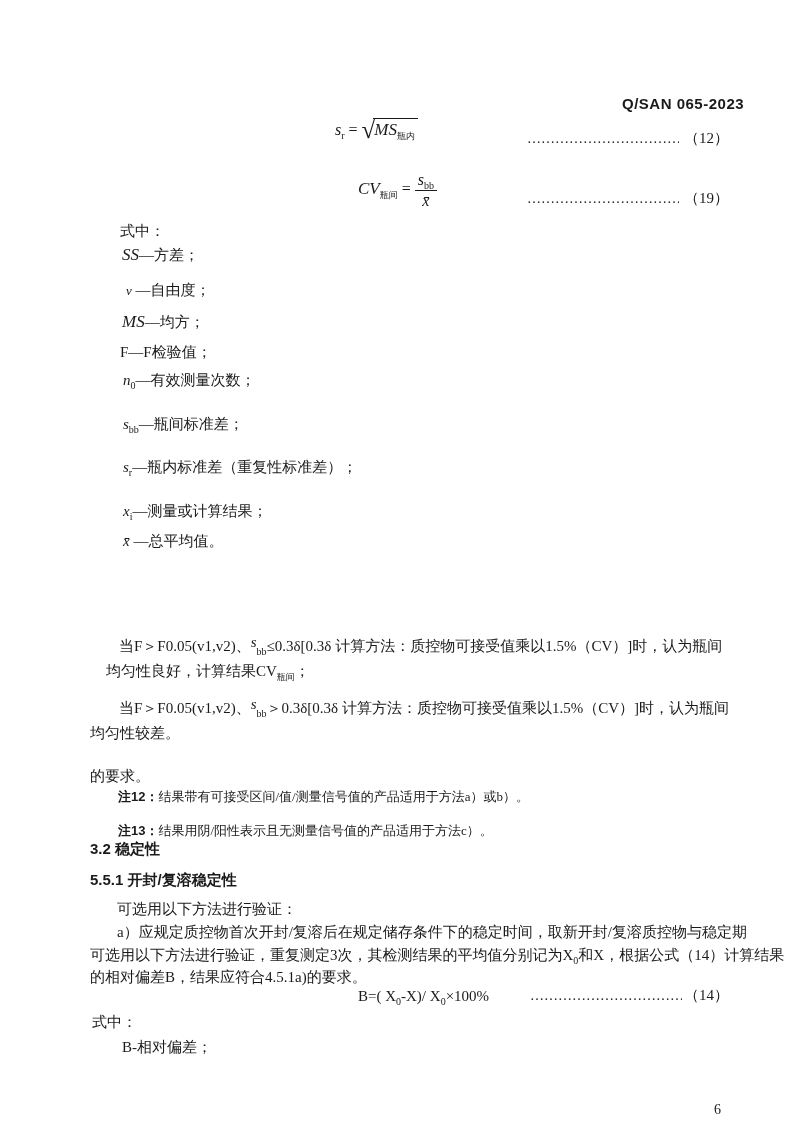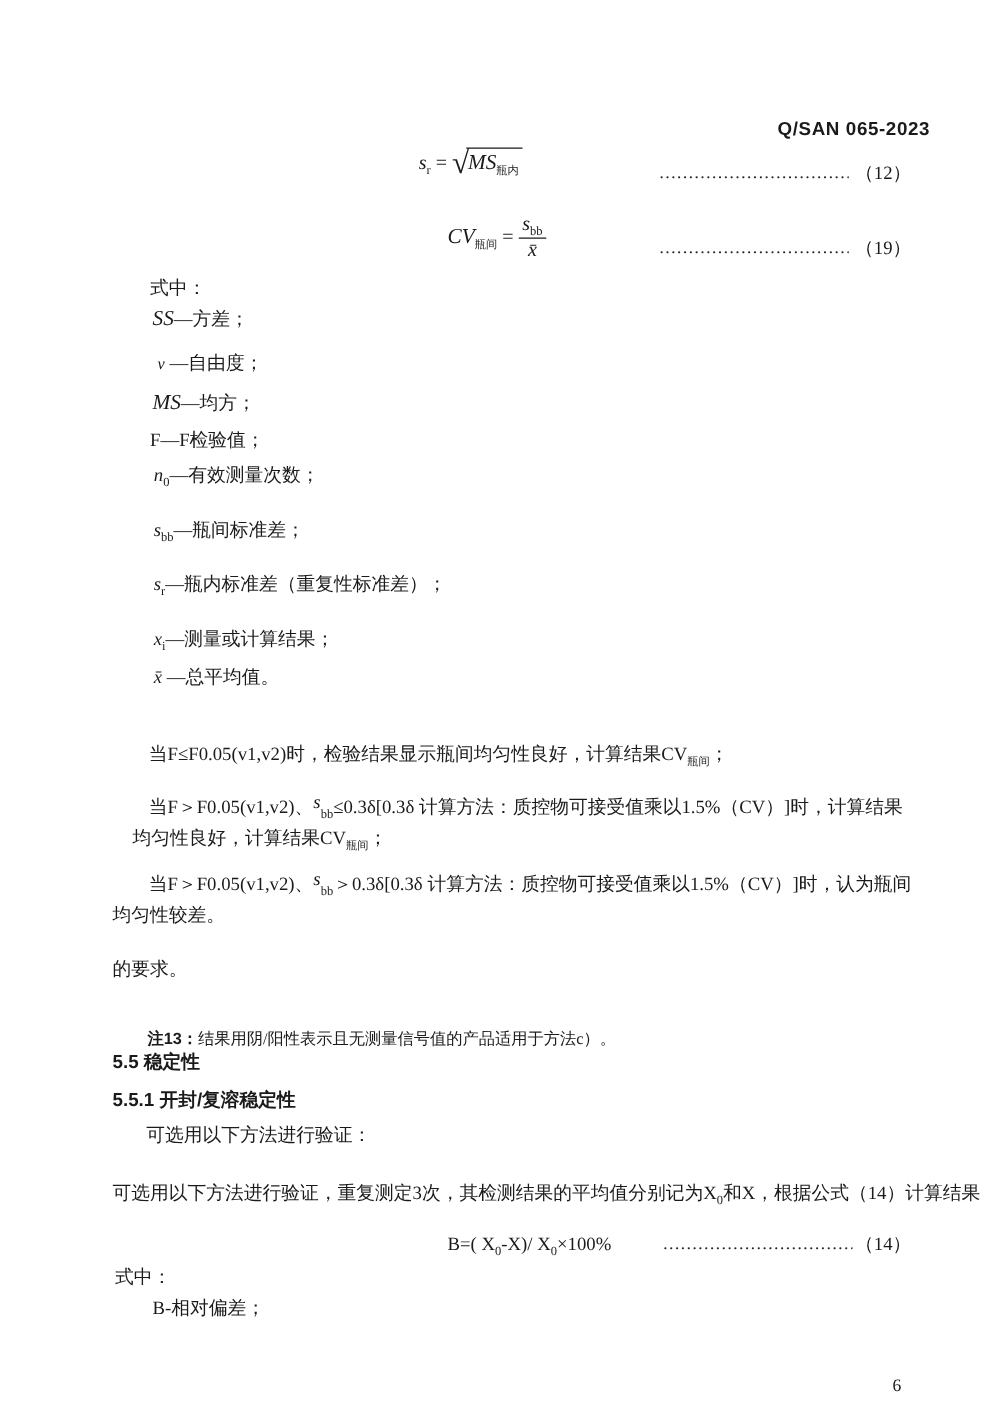--- a/index.html
+++ b/index.html
@@ -62,37 +62,39 @@
   <div class="abs" style="top:281px;left:126px;"><span class="sym-sm">v</span><span class="def-text"> —自由度；</span></div>
   <div class="abs" style="top:312px;left:122px;"><span class="sym-lg">MS</span><span class="def-text">—均方；</span></div>
   <div class="abs" style="top:343px;left:120px;"><span class="sym-up">F</span><span class="def-text">—F检验值；</span></div>
   <div class="abs" style="top:371px;left:123px;"><span class="sym">n</span><sub>0</sub><span class="def-text">—有效测量次数；</span></div>
   <div class="abs" style="top:415px;left:123px;"><span class="sym">s</span><sub>bb</sub><span class="def-text">—瓶间标准差；</span></div>
   <div class="abs" style="top:458px;left:123px;"><span class="sym">s</span><sub>r</sub><span class="def-text">—瓶内标准差（重复性标准差）；</span></div>
   <div class="abs" style="top:502px;left:123px;"><span class="sym">x</span><sub>i</sub><span class="def-text">—测量或计算结果；</span></div>
   <div class="abs" style="top:532px;left:123px;"><span class="sym">x̄</span><span class="def-text"> —总平均值。</span></div>
 
 
-  <div class="abs t15" style="top:594px;left:119px;"><span>当F≤F0.05(v1,v2)时，检验结果显示瓶间均匀性良好，计算结果CV</span><sub class="cjk">瓶间</sub><span>；</span></div>
 
-  <div class="abs t15" style="top:632px;left:119px;"><span>当F＞F0.05(v1,v2)、</span><span class="i raised">s</span><sub>bb</sub><span>≤0.3δ[0.3δ 计算方法：质控物可接受值乘以1.5%（CV）]时，计算结果</span></div>
+  <div class="abs t15" style="top:632px;left:119px;"><span>当F＞F0.05(v1,v2)、</span><span class="i raised">s</span><sub>bb</sub><span>≤0.3δ[0.3δ 计算方法：质控物可接受值乘以1.5%（CV）]时，认为瓶间</span></div>
   <div class="abs t15" style="top:661px;left:90px;margin-left:16px;"><span>均匀性良好，计算结果CV</span><sub class="cjk">瓶间</sub><span>；</span></div>
 
   <div class="abs t15" style="top:694px;left:119px;"><span>当F＞F0.05(v1,v2)、</span><span class="i raised">s</span><sub>bb</sub><span>＞0.3δ[0.3δ 计算方法：质控物可接受值乘以1.5%（CV）]时，认为瓶间</span></div>
   <div class="abs t15" style="top:723px;left:90px;text-align:center;">均匀性较差。</div>
 
   <div class="abs t15" style="top:766px;left:90px;">的要求。</div>
 
+  <div class="abs note" style="top:788px;left:118px;"><span class="note-label">注12：</span><span>结果带有可接受区间/值/测量信号值的产品适用于方法a）或b）。</span></div>
   <div class="abs note" style="top:810px;left:118px;margin-top:12px;"><span class="note-label">注13：</span><span>结果用阴/阳性表示且无测量信号值的产品适用于方法c）。</span></div>
 
-  <div class="abs heading" style="top:840px;left:90px;">5.5 稳定性</div>
+  <div class="abs heading" style="top:840px;left:90px;">3.2 稳定性</div>
   <div class="abs heading" style="top:871px;left:90px;">5.5.1 开封/复溶稳定性</div>
 
   <div class="abs t15" style="top:899px;left:117px;">可选用以下方法进行验证：</div>
+  <div class="abs t15" style="top:922px;left:117px;">a）应规定质控物首次开封/复溶后在规定储存条件下的稳定时间，取新开封/复溶质控物与稳定期</div>
   <div class="abs t15" style="top:945px;left:90px;"><span>可选用以下方法进行验证，重复测定3次，其检测结果的平均值分别记为X</span><sub>0</sub><span>和X，根据公式（14）计算结果</span></div>
+  <div class="abs t15" style="top:967px;left:90px;">的相对偏差B，结果应符合4.5.1a)的要求。</div>
 
   <div class="abs t15" style="top:986px;left:358px;"><span>B=( X</span><sub>0</sub><span>-X)/ X</span><sub>0</sub><span>×100%</span></div>
   <div class="abs leader" style="top:988px;left:530px;">………………………………………………</div>
   <div class="abs eq-label" style="top:986px;left:684px;">（14）</div>
 
   <div class="abs t15" style="top:1012px;left:92px;">式中：</div>
   <div class="abs t15" style="top:1037px;left:122px;">B-相对偏差；</div>
 
   <div class="abs pagenum" style="top:1102px;left:714px;">6</div>
 

